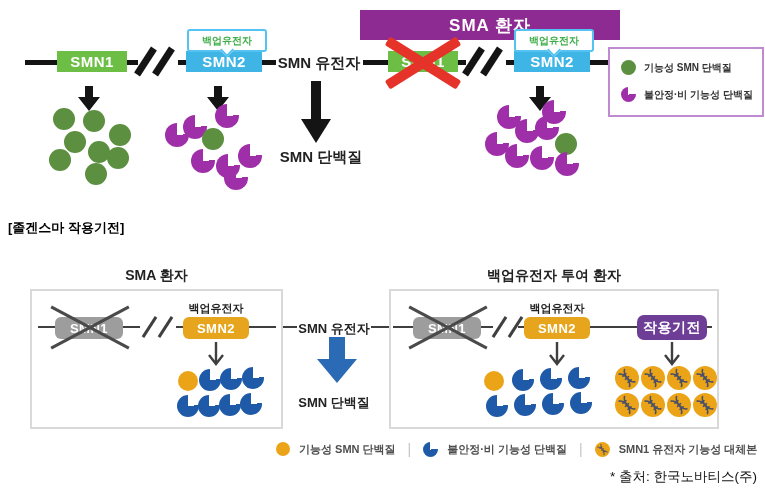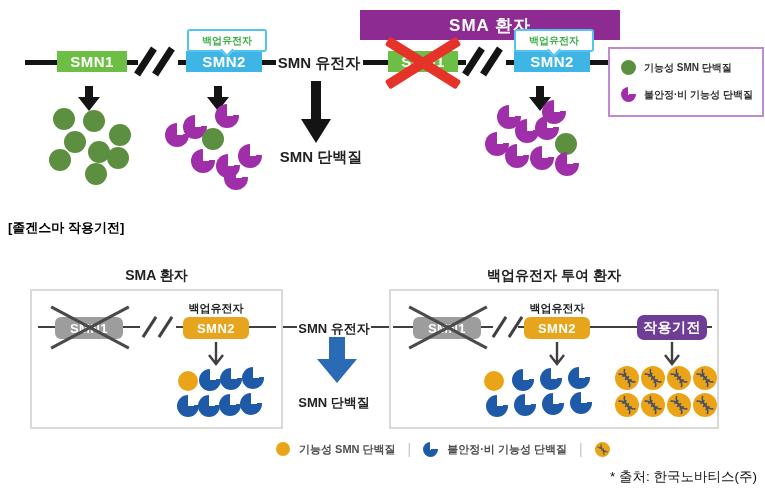--- a/index.html
+++ b/index.html
@@ -175,20 +175,21 @@
     <span style="display:inline-flex;">
         <svg width="15" height="15" viewBox="0 0 24 24">
 <circle cx="12" cy="12" r="12" fill="var(--orange-protein)"></circle>
 <g stroke="var(--dna-glyph)" stroke-width="1.6" fill="none" stroke-linecap="round" transform="rotate(-40 12 12)">
 <path d="M8.5 4 C15 8 9 16 15.5 20"></path>
             <path d="M15.5 4 C9 8 15 16 8.5 20"></path>
 <path d="M10 8 L14 8 M10 12 L14 12 M10 16 L14 16"></path>
           </g>
         </svg>
       </span>
+    <span class="txt">SMN1 유전자 기능성 대체본</span>
   </div>
 
   <div class="abs src" style="left:560px;top:468px;width:197px;">* 출처: 한국노바티스(주)</div>
 
   <div id="dots-layer" class="abs" style="left:0;top:0;width:765px;height:494px;pointer-events:none;">
       <div style="background: var(--green-protein); border-radius: 50%; position: absolute; left: 53px; top: 108px; width: 22px; height: 22px;"></div>
       <div style="background: var(--green-protein); border-radius: 50%; position: absolute; left: 83px; top: 110px; width: 22px; height: 22px;"></div>
       <div style="background: var(--green-protein); border-radius: 50%; position: absolute; left: 109px; top: 124px; width: 22px; height: 22px;"></div>
       <div style="background: var(--green-protein); border-radius: 50%; position: absolute; left: 64px; top: 131px; width: 22px; height: 22px;"></div>
       <div style="background: var(--green-protein); border-radius: 50%; position: absolute; left: 88px; top: 141px; width: 22px; height: 22px;"></div>

